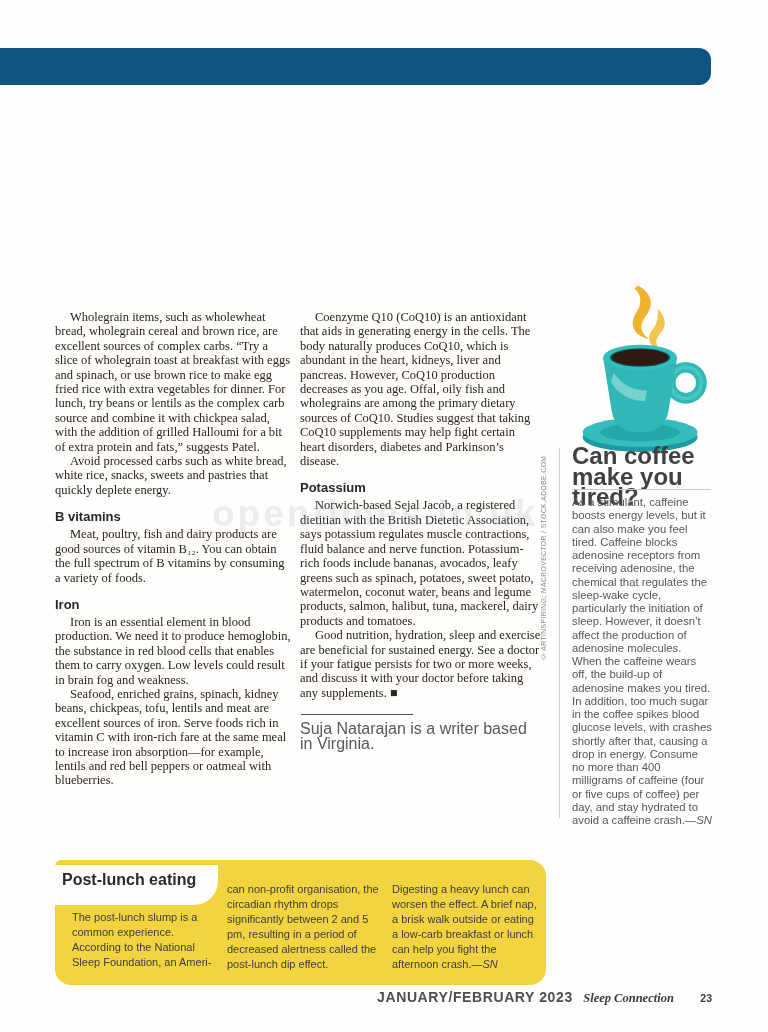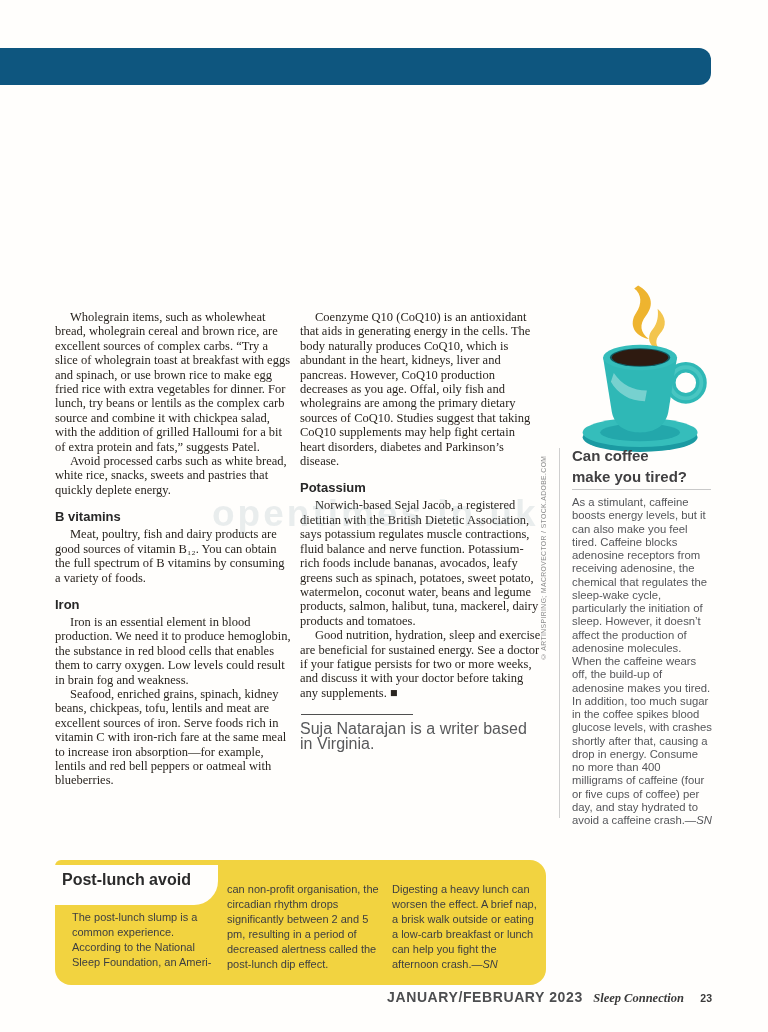--- a/index.html
+++ b/index.html
@@ -22,42 +22,42 @@
   .byline{font-family:"Liberation Sans",sans-serif;font-size:16px;color:#58595b;text-indent:0;}
   
   .watermark{position:absolute;left:212px;top:493px;font-size:37px;font-weight:bold;
              color:#7e98a6;opacity:.16;letter-spacing:3px;z-index:4;pointer-events:none;}
   
   .vrule{position:absolute;left:559px;top:448px;width:1px;height:370px;background:#cfcfcf;}
   .credit{position:absolute;left:540px;top:450px;height:210px;writing-mode:vertical-rl;
           transform:rotate(180deg);font-size:6.8px;letter-spacing:.4px;color:#8d8d8d;white-space:nowrap;}
   .coffee-svg{position:absolute;left:570px;top:283px;}
   .sb-heading{position:absolute;left:572px;top:446px;width:148px;font-weight:bold;
-              font-size:15px;line-height:20.5px;color:#414042;}
+              font-size:24px;line-height:20.5px;color:#414042;}
   .sb-heading span{display:block;}
   .sb-rule{position:absolute;left:572px;top:489px;width:139px;height:1px;background:#c9c9c9;}
   .sb-body{position:absolute;left:572px;top:496px;width:141px;font-size:11.3px;
            line-height:13.25px;color:#55565a;}
   .em{font-style:italic;}
   
   .slump-box{position:absolute;left:55px;top:860px;width:491px;height:125px;
              background:#f2d340;border-radius:6px 16px 16px 16px;}
   .slump-notch{position:absolute;left:0;top:5px;width:163px;height:40px;background:#fffefc;
                border-bottom-right-radius:24px;}
   .slump-title{position:absolute;left:7px;top:11px;font-size:16px;font-weight:bold;color:#2b2b2b;}
   .slump-col{position:absolute;font-size:11px;line-height:14.9px;color:#3d3e40;}
   .slump-c1{left:17px;top:50px;width:152px;}
   .slump-c2{left:172px;top:22px;width:158px;}
   .slump-c3{left:337px;top:22px;width:148px;}
   
   .footer{position:absolute;right:56px;top:988px;white-space:nowrap;}
   .footer-issue{font-weight:bold;font-size:14px;color:#4d4e50;letter-spacing:.6px;}
   .footer-mag{font-family:"Liberation Serif","DejaVu Serif",serif;font-style:italic;
               font-weight:bold;font-size:12.5px;color:#3a3a3a;margin-left:6px;}
-  .footer-page{font-weight:bold;font-size:10.5px;color:#3a3a3a;margin-left:12px;}
+  .footer-page{font-weight:bold;font-size:10.5px;color:#3a3a3a;margin-left:22px;}
 </style>
 </head>
 <body>
 
 <div class="page">
 
   <div class="topbar"></div>
 
   <div class="watermark">opentimes.in.uk</div>
 
@@ -105,21 +105,21 @@
 
   <div class="sb-heading">
     <span>Can coffee</span>
     <span>make you tired?</span>
   </div>
   <div class="sb-rule"></div>
   <div class="sb-body"><span>As a stimulant, caffeine boosts energy levels, but it can also make you feel tired. Caffeine blocks adenosine receptors from receiving adenosine, the chemical that regulates the sleep-wake cycle, particularly the initiation of sleep. However, it doesn’t affect the production of adenosine molecules. When the caffeine wears off, the build-up of adenosine makes you tired. In addition, too much sugar in the coffee spikes blood glucose levels, with crashes shortly after that, causing a drop in energy. Consume no more than 400 milligrams of caffeine (four or five cups of coffee) per day, and stay hydrated to avoid a caffeine crash.</span><span class="em">—SN</span></div>
 
   <div class="slump-box">
     <div class="slump-notch"></div>
-    <div class="slump-title">Post-lunch avoid</div>
+    <div class="slump-title">Post-lunch eating</div>
     <div class="slump-col slump-c1">The post-lunch slump is a common experience. According to the National Sleep Foundation, an Ameri-</div>
     <div class="slump-col slump-c2">can non-profit organisation, the circadian rhythm drops significantly between 2 and 5 pm, resulting in a period of decreased alertness called the post-lunch dip effect.</div>
     <div class="slump-col slump-c3"><span>Digesting a heavy lunch can worsen the effect. A brief nap, a brisk walk outside or eating a low-carb breakfast or lunch can help you fight the afternoon crash.</span><span class="em">—SN</span></div>
   </div>
 
   <div class="footer">
     <span class="footer-issue">JANUARY/FEBRUARY 2023</span>
     <span class="footer-mag">Sleep Connection</span>
     <span class="footer-page">23</span>
   </div>

